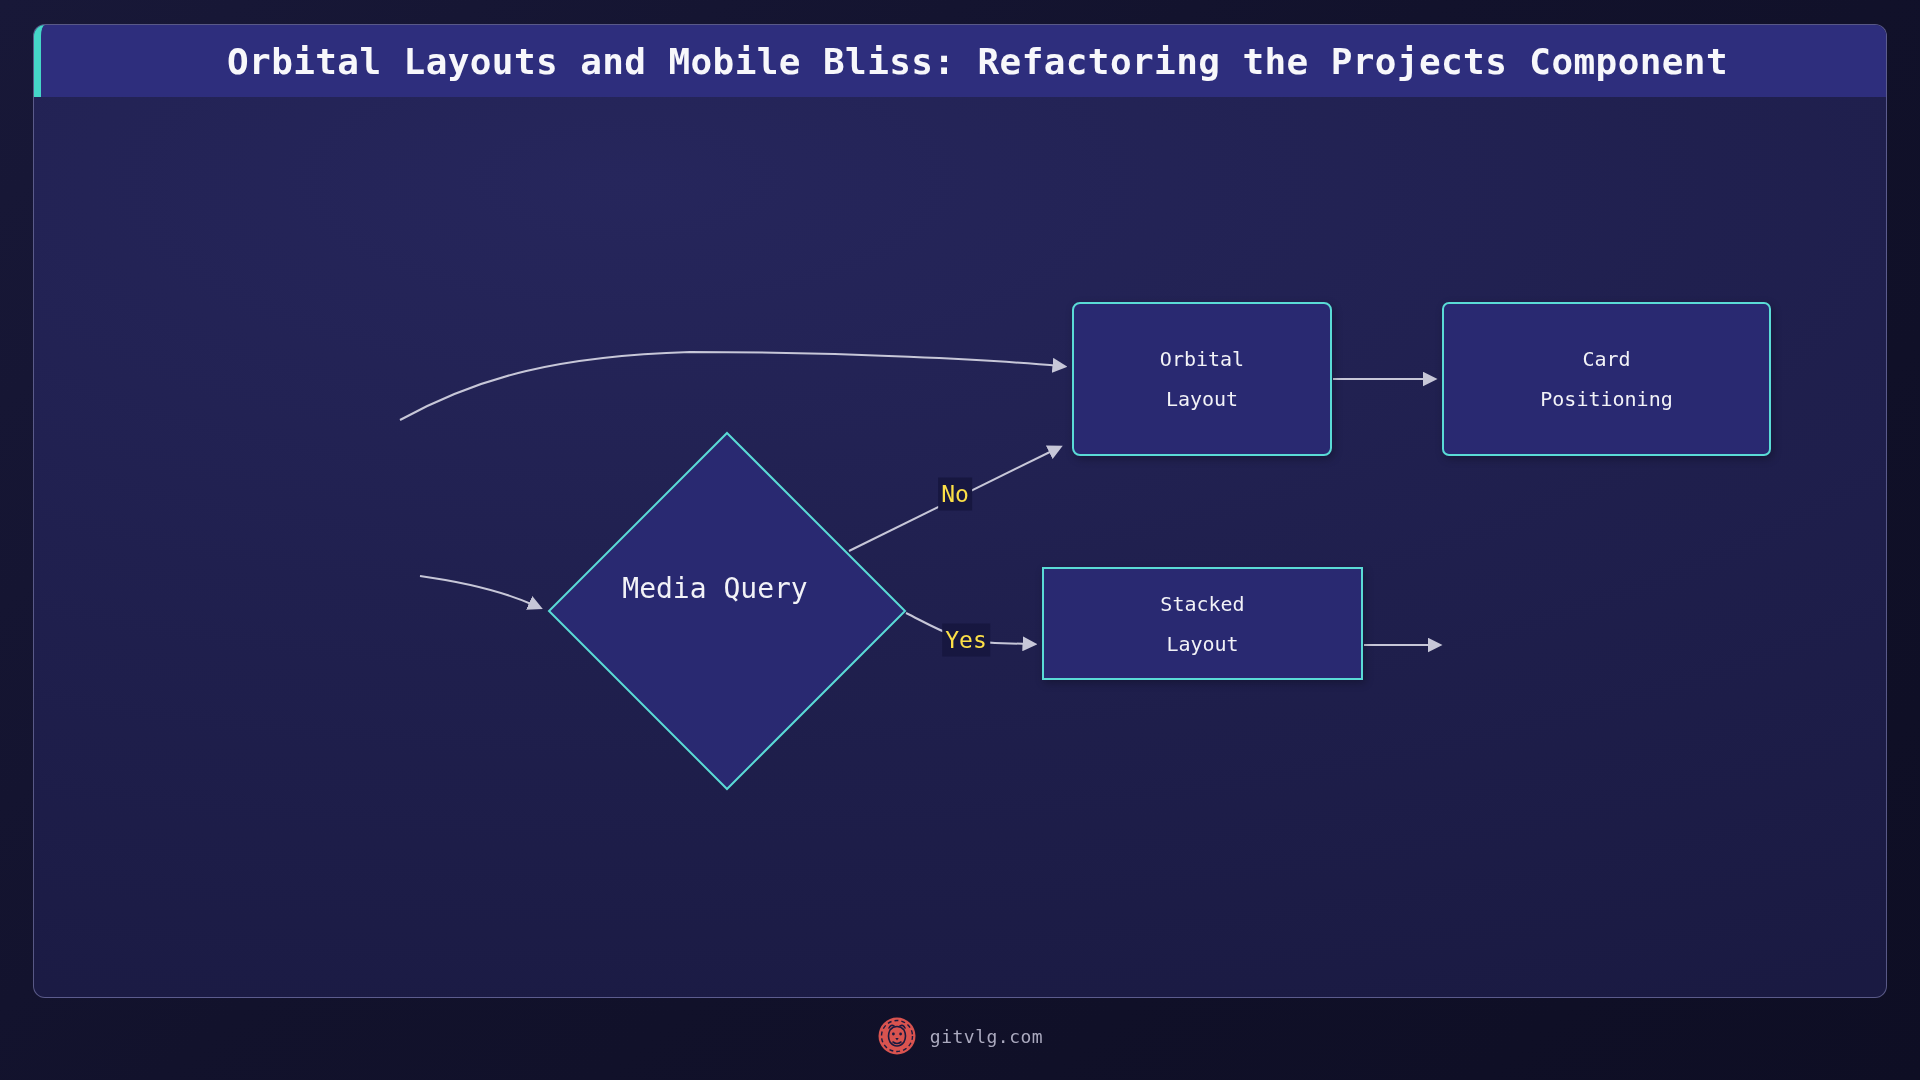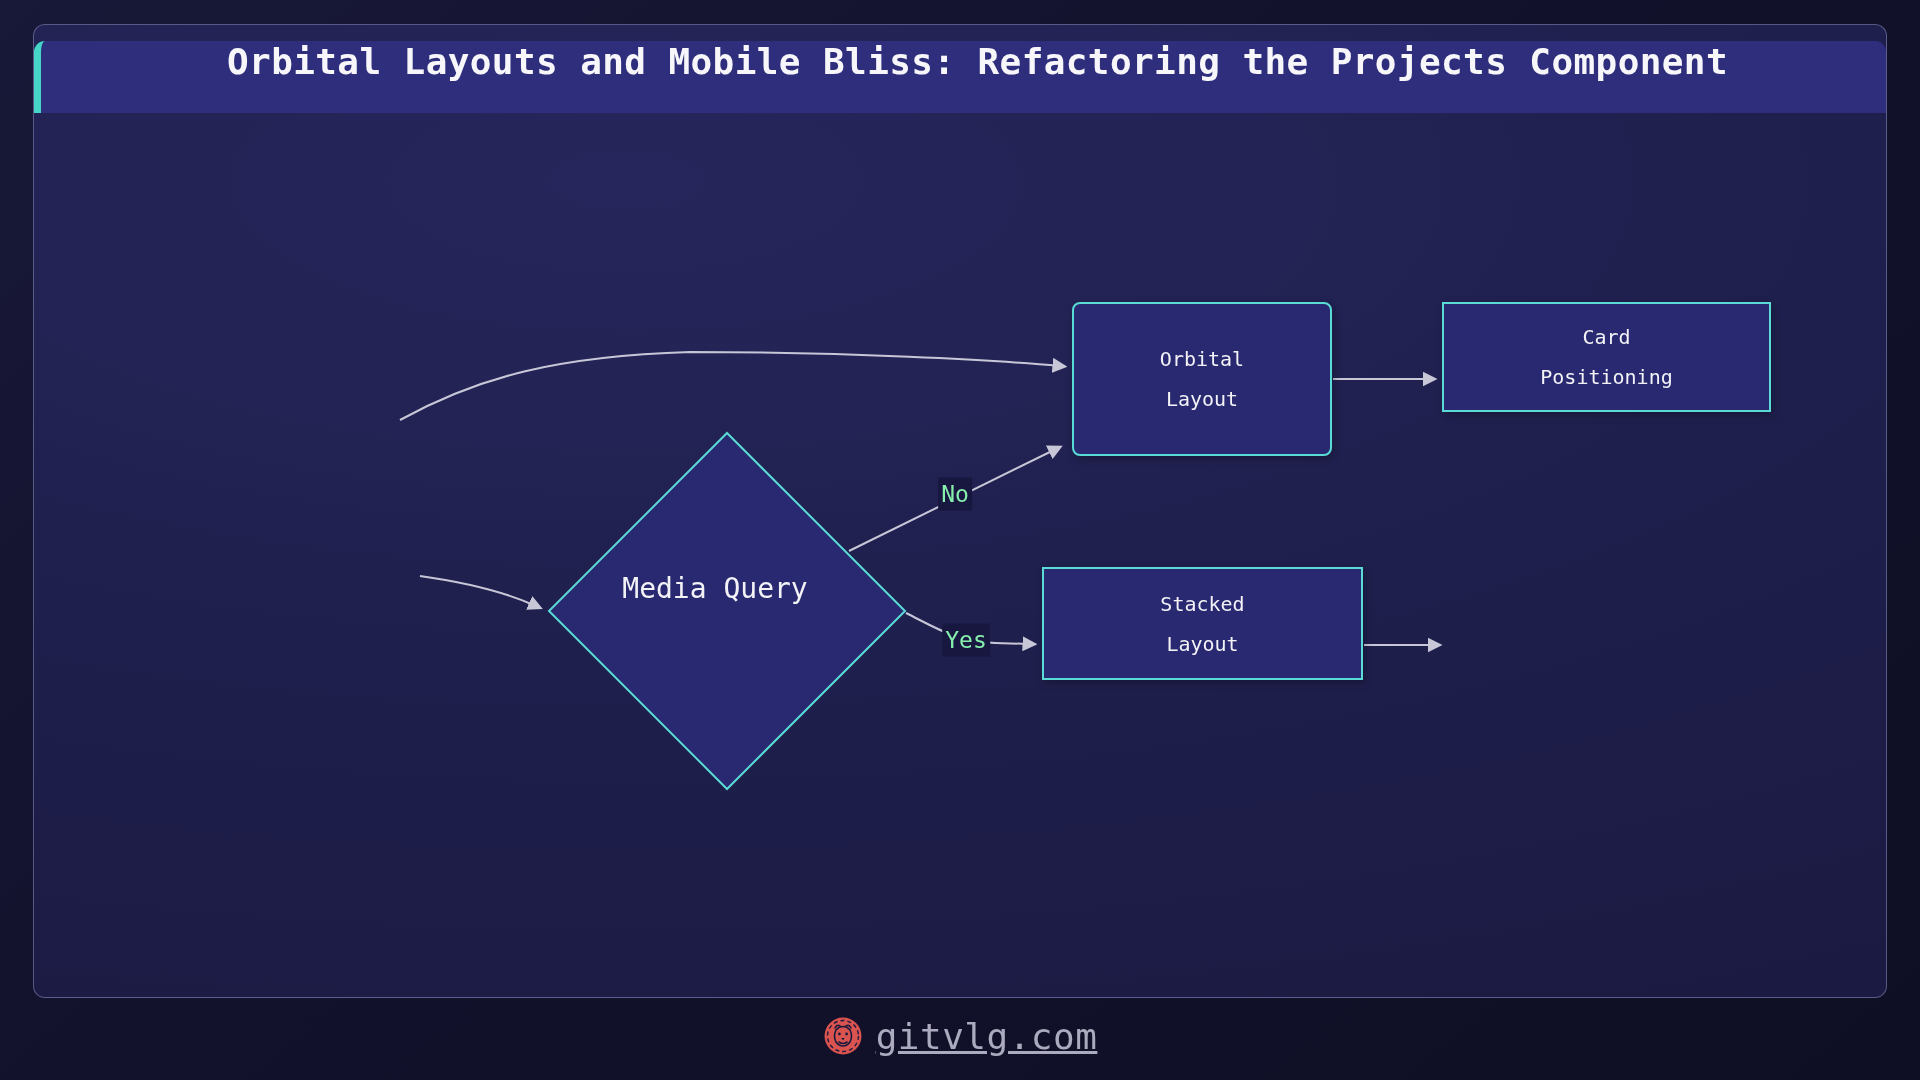--- a/index.html
+++ b/index.html
@@ -8,57 +8,57 @@
     background:linear-gradient(140deg,#181838 0%,#12122c 45%,#0e0e24 100%);
     font-family:"DejaVu Sans Mono","Liberation Mono",monospace;
   }
   .panel{
     position:absolute;left:33px;top:24px;width:1854px;height:974px;
     border:1px solid rgba(140,140,190,.55);border-radius:12px;
     background:radial-gradient(130% 95% at 32% 16%,#26265c 0%,#20204f 45%,#1a1a42 100%);
     box-sizing:border-box;
   }
   .titlebar{
-    position:absolute;left:0;top:16px;width:100%;height:72px;
+    position:absolute;left:0;top:0;width:100%;height:72px;
     background:#2e2e7d;border-left:7px solid #45d6c8;
     border-radius:11px 11px 0 0;box-sizing:border-box;
-    display:flex;align-items:flex-start;justify-content:center;padding-left:28px;
+    display:flex;align-items:center;justify-content:center;padding-left:28px;
   }
   .title{
     color:#f7f7fb;font-size:36px;font-weight:bold;letter-spacing:.4px;white-space:nowrap;
   }
   .node{
     position:absolute;display:flex;flex-direction:column;align-items:center;justify-content:center;
     background:#292971;border:2px solid #5adbd6;box-sizing:border-box;
     color:#f2f2f7;font-size:20px;line-height:40px;text-align:center;
     box-shadow:2px 3px 8px rgba(0,0,0,.28);
   }
   .node span{display:block;}
   #node-project-container{left:149px;top:420px;width:321px;height:156px;}
   #node-orbital-layout{left:1072px;top:302px;width:260px;height:154px;border-radius:8px;}
-  #node-card-positioning{left:1442px;top:302px;width:329px;height:110px;}
+  #node-card-positioning{left:1442px;top:302px;width:329px;height:154px;border-radius:7px;}
   #node-stacked-layout{left:1042px;top:567px;width:321px;height:113px;}
   #node-vertical-flow{left:1447px;top:567px;width:319px;height:156px;}
   .diamond-label{
     position:absolute;left:715px;top:588px;transform:translate(-50%,-50%);
     color:#f2f2f7;font-size:28px;white-space:nowrap;
   }
   .edge-label{
     position:absolute;transform:translate(-50%,-50%);
-    background:#171740;color:#86efac;font-size:23px;line-height:23px;
+    background:#171740;color:#fde047;font-size:23px;line-height:23px;
     padding:5px 3px;white-space:nowrap;
   }
   #edge-label-no{left:955px;top:494px;}
   #edge-label-yes{left:966px;top:640px;}
   .edges-svg{position:absolute;left:0;top:0;pointer-events:none;}
   .footer{
     position:absolute;left:0;top:1008px;width:1920px;height:56px;
     display:flex;align-items:center;justify-content:center;gap:13px;
   }
-  .footer-site{color:#abaabf;font-size:36px;letter-spacing:.5px;text-decoration:underline;}
+  .footer-site{color:#abaabf;font-size:18px;letter-spacing:.5px;}
 </style>
 </head>
 <body>
 
 <div class="canvas">
 
   <div class="panel">
     <div class="titlebar">
       <div class="title">Orbital Layouts and Mobile Bliss: Refactoring the Projects Component</div>
     </div>

